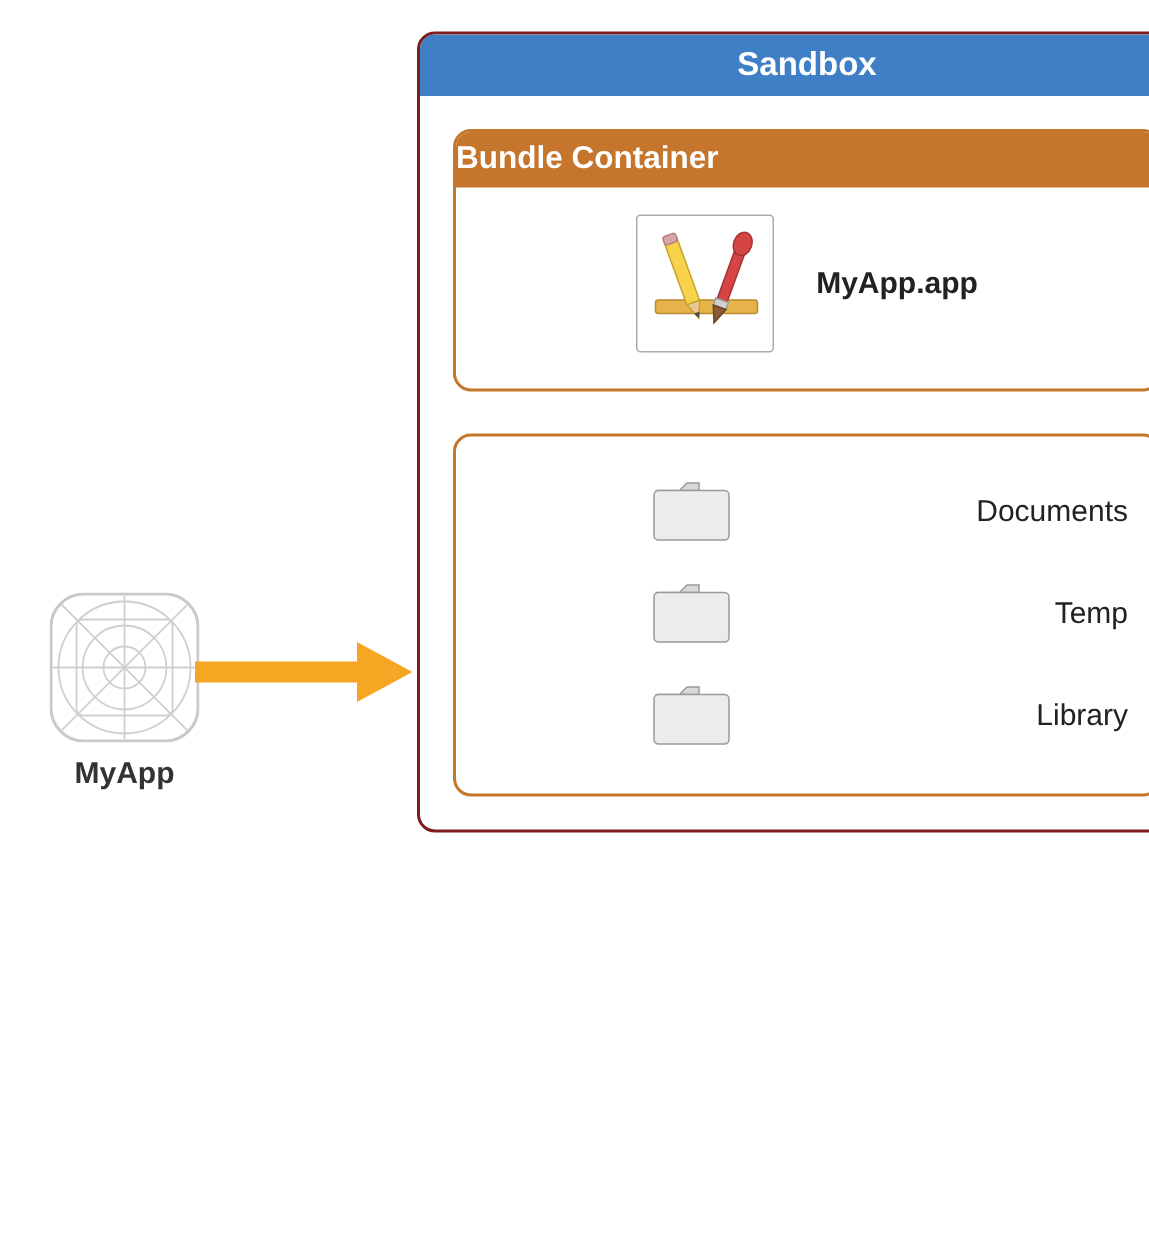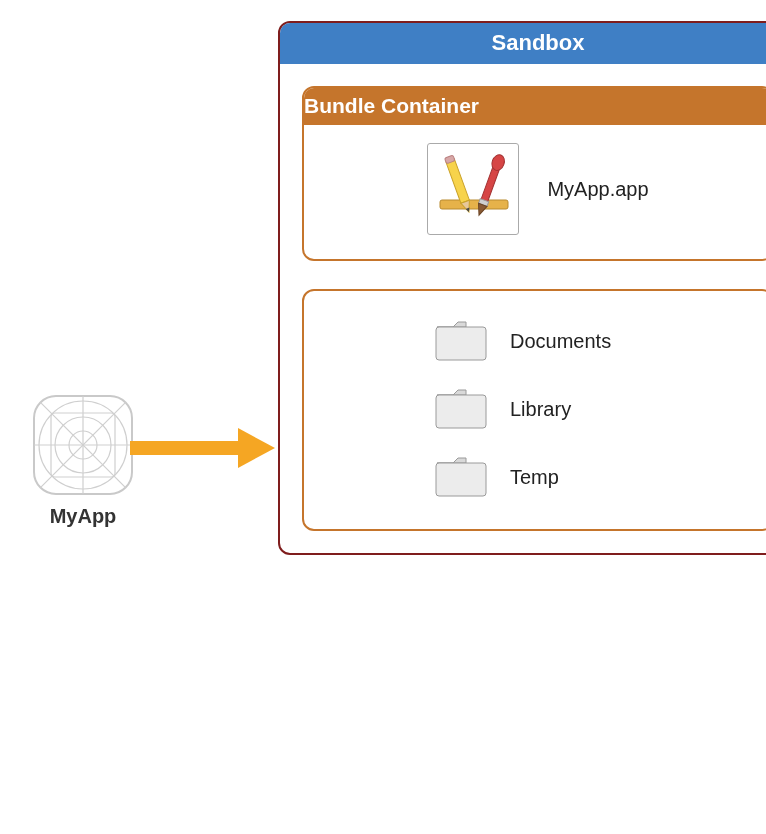--- a/index.html
+++ b/index.html
@@ -90,20 +90,21 @@
   .container-body {
     padding: 18px 20px 24px;
   }
 
   
   .bundle-row {
     display: flex;
     align-items: center;
     justify-content: center;
     gap: 28px;
+    font-weight: bold;
   }
   .app-bundle-icon {
     width: 92px;
     height: 92px;
     border: 1px solid #aaa;
     border-radius: 3px;
     background: #fff;
     padding: 6px;
   }
   .bundle-label {
@@ -115,20 +116,21 @@
   .folder-list {
     display: flex;
     flex-direction: column;
     gap: 24px;
     padding: 10px 0 6px 110px;
   }
   .folder-row {
     display: flex;
     align-items: center;
     gap: 22px;
+    justify-content: space-between;
   }
   .folder-icon {
     width: 54px;
     height: 44px;
     flex: 0 0 54px;
   }
   .folder-label {
     font-size: 20px;
     color: #222;
   }
@@ -226,30 +228,30 @@
               </div>
               <div class="folder-label">Documents</div>
             </div>
             <div class="folder-row">
               <div class="folder-icon">
                 <svg viewBox="0 0 54 44" width="54" height="44">
                   <path d="M3 8 h16 l5 -5 h8 v5 h-29 z" fill="#d9d9d9" stroke="#9a9a9a" stroke-width="1"></path>
                   <rect x="2" y="8" width="50" height="33" rx="3" fill="#ececec" stroke="#9a9a9a" stroke-width="1"></rect>
                 </svg>
               </div>
-              <div class="folder-label">Library</div>
+              <div class="folder-label">Temp</div>
             </div>
             <div class="folder-row">
               <div class="folder-icon">
                 <svg viewBox="0 0 54 44" width="54" height="44">
                   <path d="M3 8 h16 l5 -5 h8 v5 h-29 z" fill="#d9d9d9" stroke="#9a9a9a" stroke-width="1"></path>
                   <rect x="2" y="8" width="50" height="33" rx="3" fill="#ececec" stroke="#9a9a9a" stroke-width="1"></rect>
                 </svg>
               </div>
-              <div class="folder-label">Temp</div>
+              <div class="folder-label">Library</div>
             </div>
           </div>
         </div>
       </div>
 
 
     </div>
   </div>
 
 </div>

